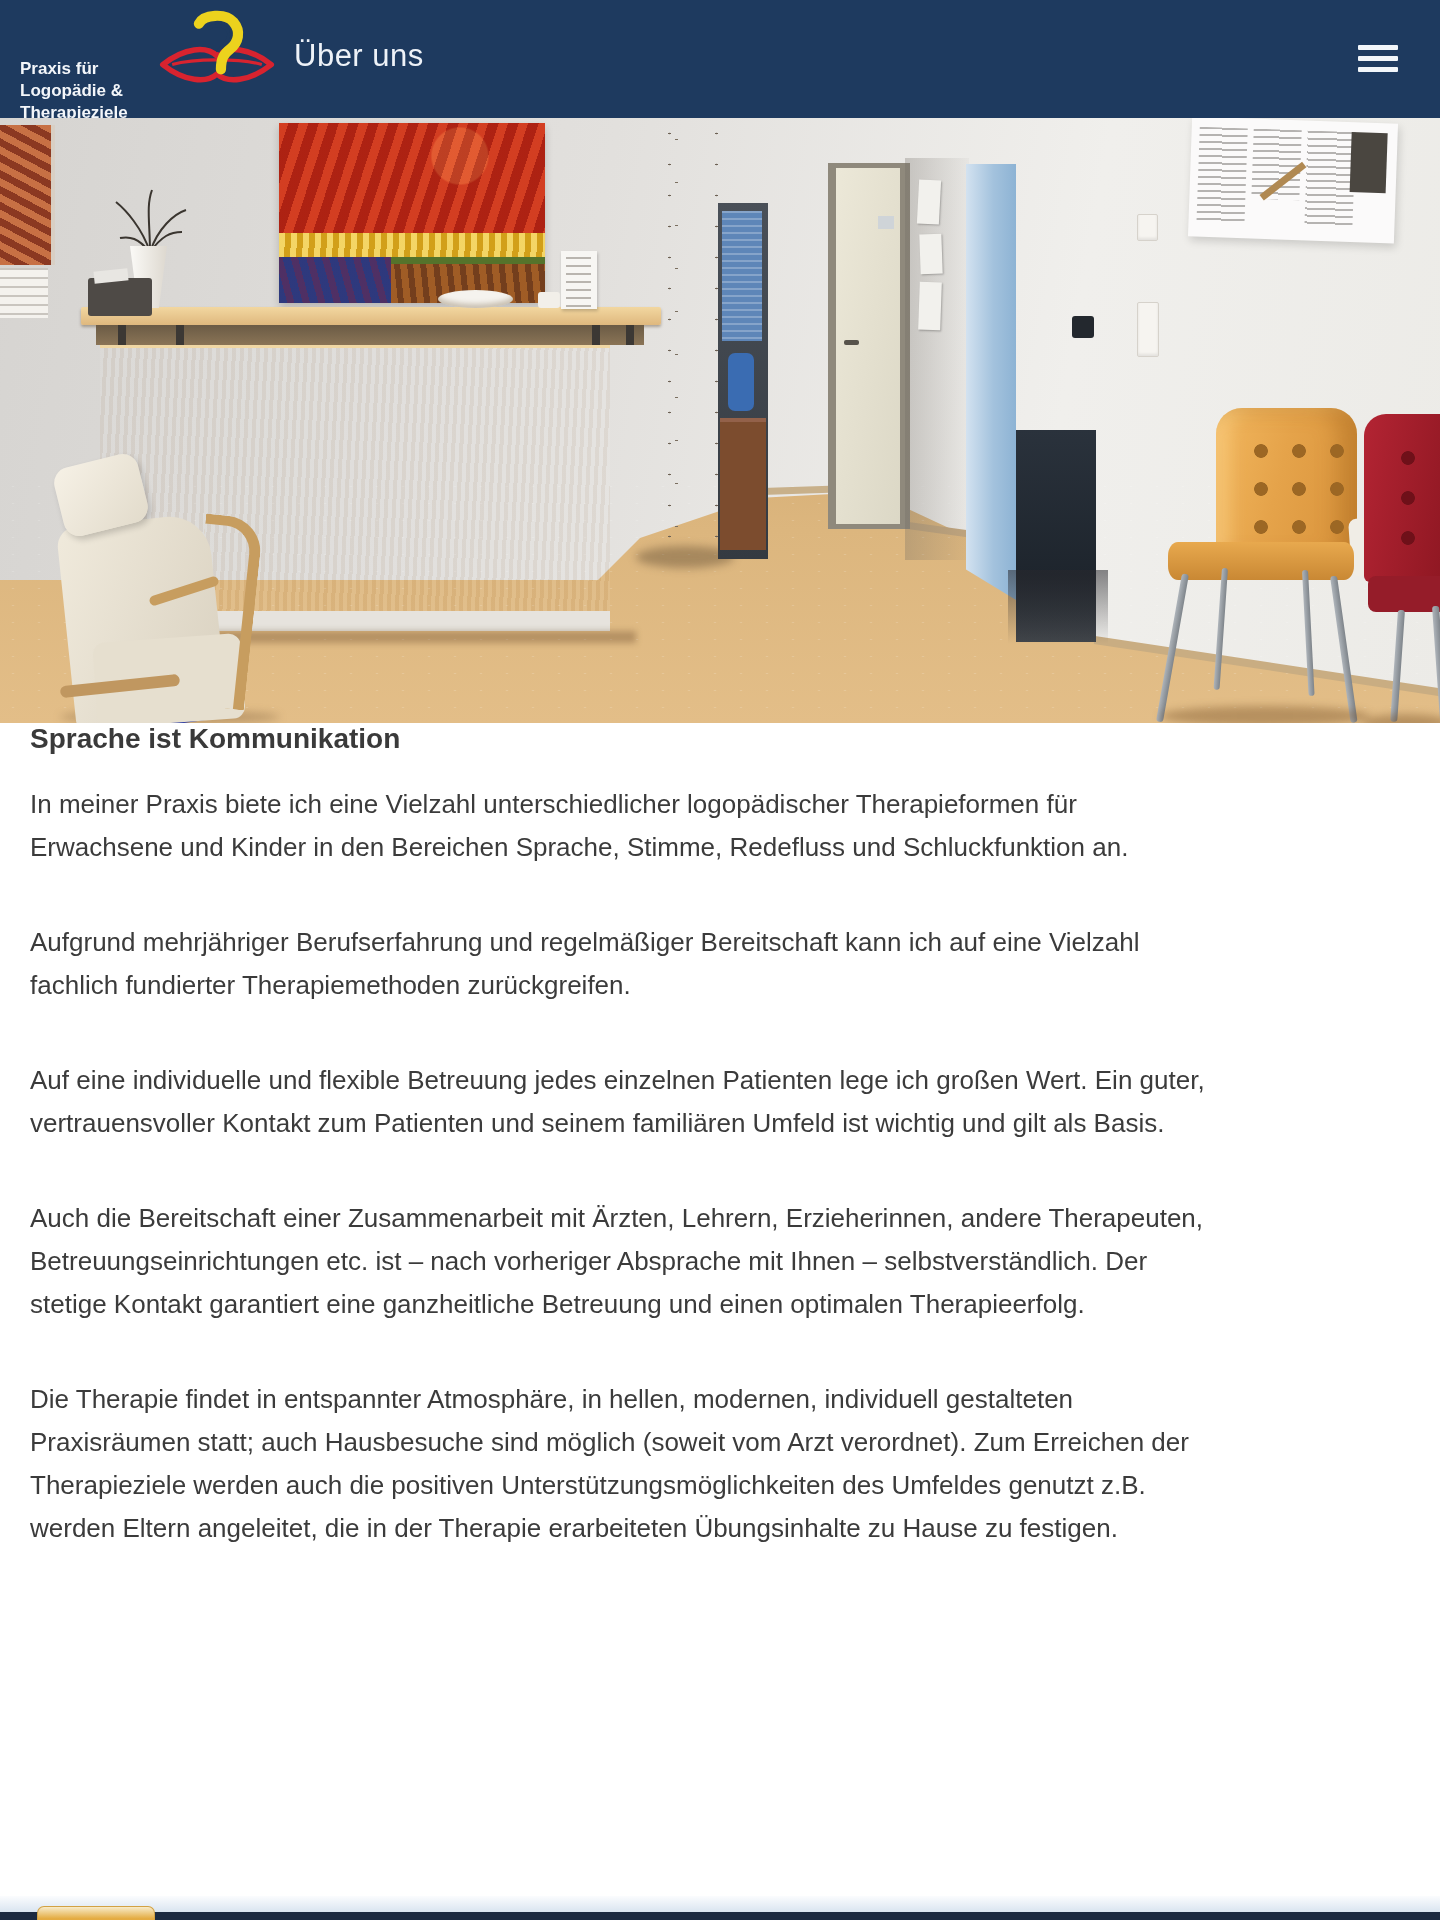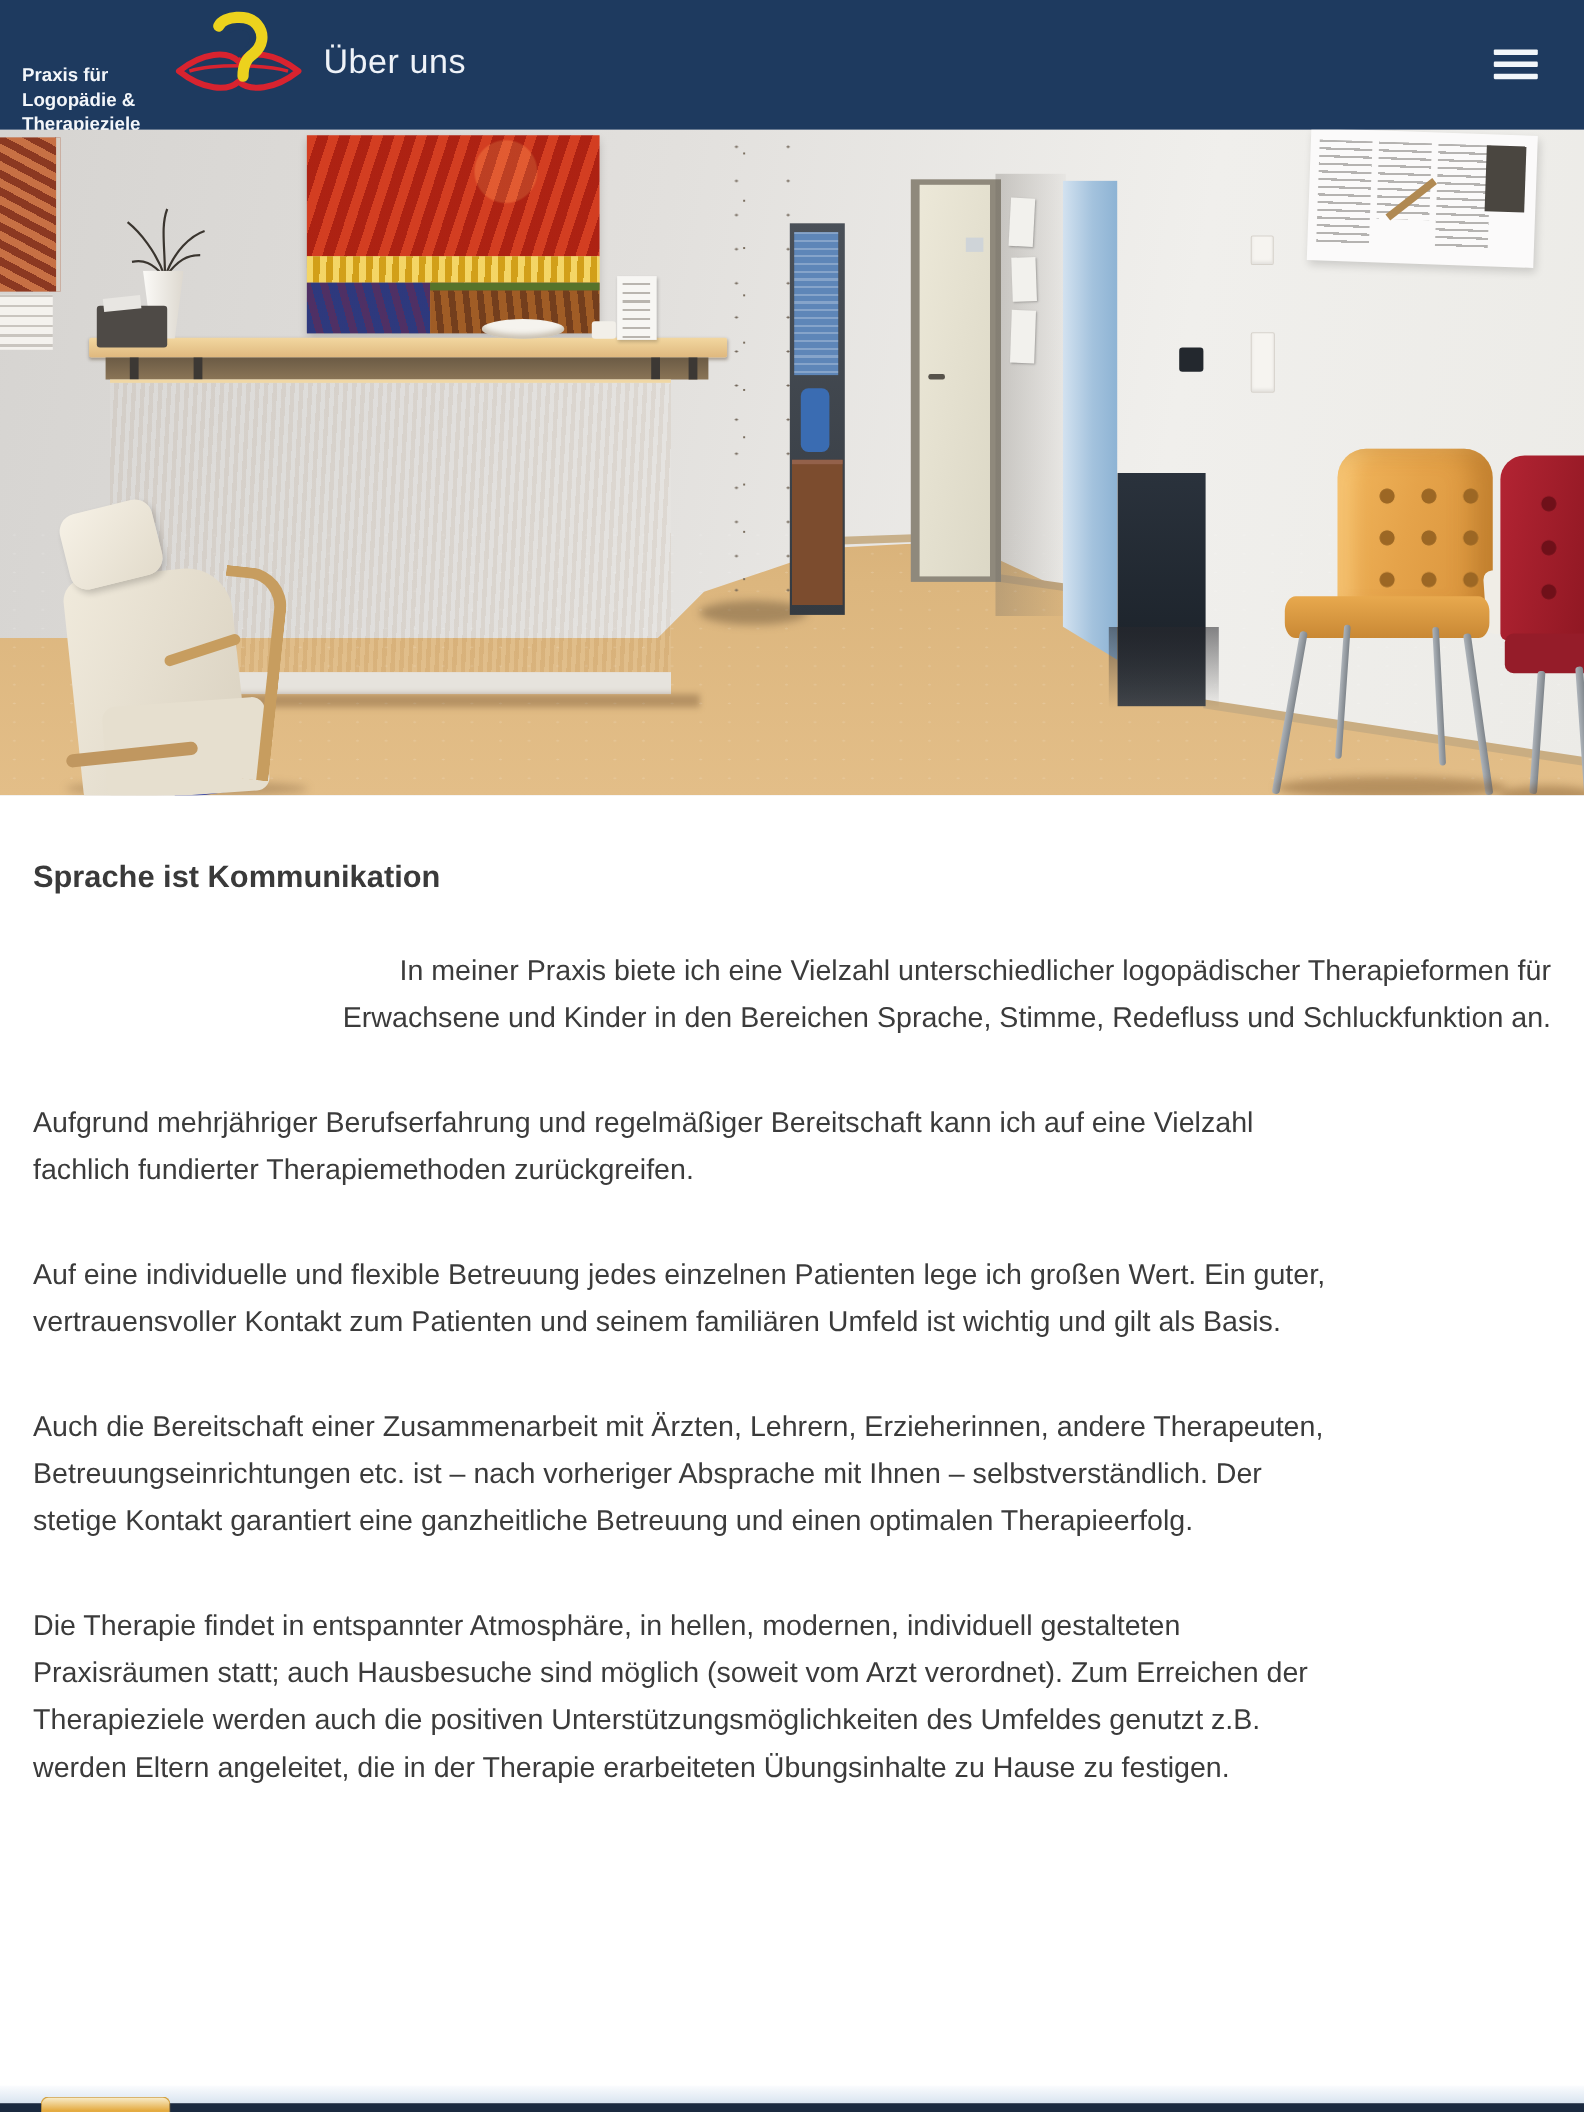--- a/index.html
+++ b/index.html
@@ -153,23 +153,23 @@
   .ac-arm-inner { left:148px; top:468px; width:72px; height:10px; background:#c79d5f; transform:rotate(-18deg); border-radius:5px; }
   .ac-rail { left:60px; top:562px; width:120px; height:12px; background:#c09760; transform:rotate(-6deg); border-radius:6px; }
   .ac-shadow { left:60px; top:592px; width:220px; height:14px; background:rgba(100,70,40,.3); border-radius:50%; filter:blur(4px); }
 
   
   .content { padding: 0 30px; }
   .title-row { display:flex; align-items:center; margin-top:42px; height:46px; }
   .section-title { color:#c01a2b; font-size:35px; font-weight:400; letter-spacing:.3px; white-space:nowrap; }
   .dotted-divider { flex:1; margin-left:84px; height:40px; align-self:center;
     background-image: radial-gradient(#b3acae 1px, transparent 1.3px); background-size:4.4px 4.4px; }
-  .subheading { margin-top:58px; color:#3a3a3a; font-size:28px; font-weight:bold; }
+  .subheading { color:#3a3a3a; font-size:28px; font-weight:bold; }
   .content p { white-space:pre-line; color:#3b3b3b; font-size:26px; line-height:43px; margin:0 0 52px 0; max-width:1380px; }
-  .content p:first-of-type { margin-top:48px;text-align:right; }
+  .content p:first-of-type { margin-top:28px; }
 
   
   .pre-footer { position:absolute; left:0; bottom:8px; width:1440px; height:16px;
     background: linear-gradient(180deg,#fbfcfe,#d9e4f0); }
   .footer-bar { position:absolute; left:0; bottom:0; width:1440px; height:8px; background:#1b2a40; }
   .scroll-tab { position:absolute; left:37px; bottom:0; width:118px; height:14px; border:1px solid #d3a243; border-bottom:none;
     border-radius:7px 7px 0 0; background: linear-gradient(180deg,#f8ecca 0%,#e4ab41 90%); cursor:pointer; }
 </style>
 </head>
 <body>

